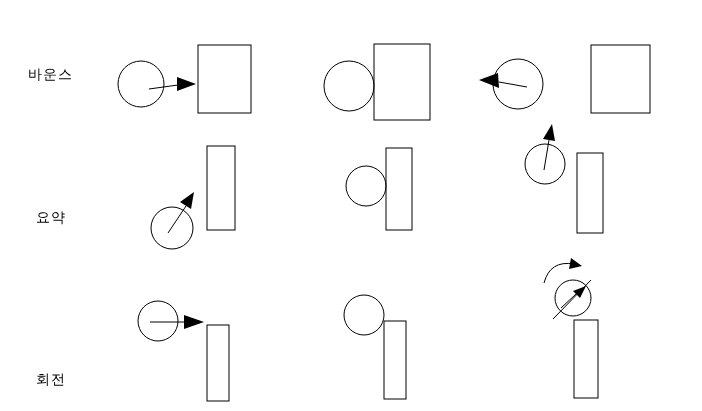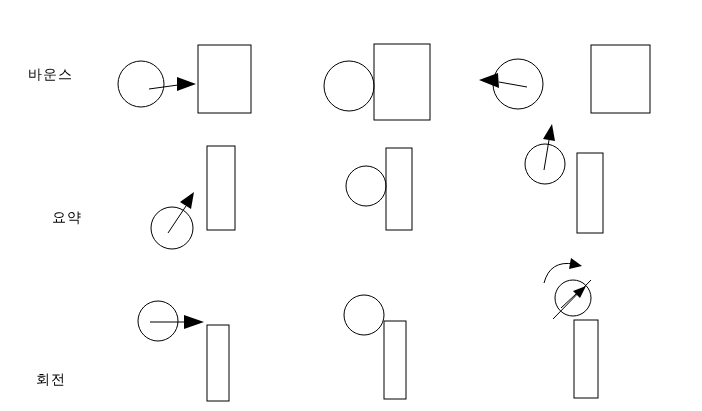--- a/index.html
+++ b/index.html
@@ -25,21 +25,21 @@
   }
   .row-label {
     position: absolute;
     color: #000000;
     font-size: 14px;
     letter-spacing: 1px;
     white-space: nowrap;
     text-align: right;
   }
   .lbl-bounce { left: 28px; top: 66px; }
-  .lbl-approx { left: 52px; top: 209px; }
+  .lbl-approx { left: 36px; top: 209px; }
   .lbl-spin   { left: 36px; top: 355px; margin-top: 16px; }
 </style>
 </head>
 <body>
 
 <div class="canvas">
 
   <div class="row-label lbl-bounce">바운스</div>
 
   <div class="row-label lbl-approx">요약</div>

